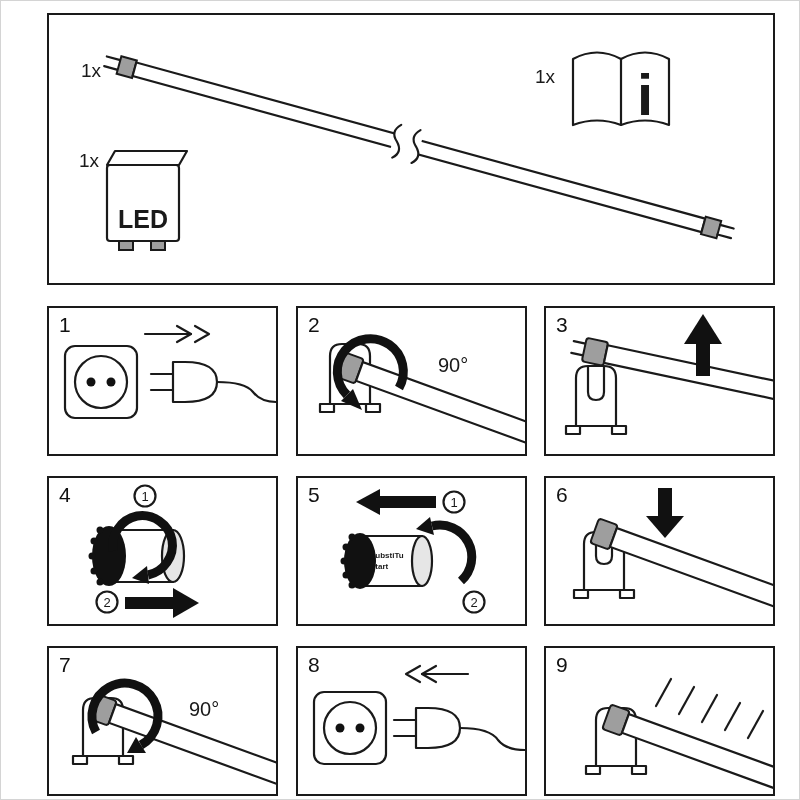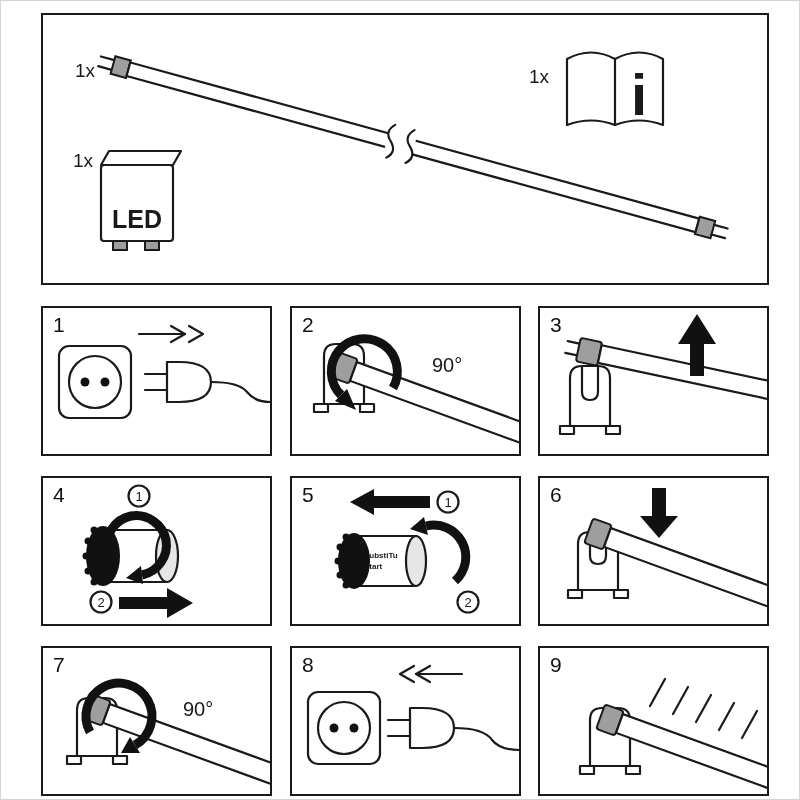--- a/index.html
+++ b/index.html
@@ -1,18 +1,18 @@
 <!DOCTYPE html>
 <html><head>
 <meta charset="utf-8">
 <style>
   * { margin:0; padding:0; box-sizing:border-box; }
   body { background:#ffffff; font-family:"Liberation Sans", sans-serif; }
   .page { position:relative; width:800px; height:800px; background:#fff; border:1px solid #d4d4d4; overflow:hidden; }
-  .panel { position:absolute; background:#fff; border:2px solid #1a1a1a; }
+  .panel { position:absolute; background:#fff; border:2px solid #1a1a1a;margin-left:6px; }
   .step-num { position:absolute; top:4px; left:10px; font-size:21px; color:#111; line-height:1.2; }
   .panel svg { position:absolute; left:0; top:0; }
   svg text { font-family:"Liberation Sans", sans-serif; fill:#1a1a1a; }
   .ol { fill:#ffffff; stroke:#1a1a1a; stroke-width:2.2; stroke-linejoin:round; }
   .ln { fill:none; stroke:#1a1a1a; stroke-width:2.2; stroke-linecap:round; stroke-linejoin:round; }
   .thick { fill:none; stroke:#111111; stroke-width:9; }
   .blk { fill:#111111; stroke:none; }
   .cap { fill:#9e9e9e; stroke:#1a1a1a; stroke-width:2; }
   .gray { fill:#e6e6e6; stroke:#1a1a1a; stroke-width:2.2; }
 </style>

